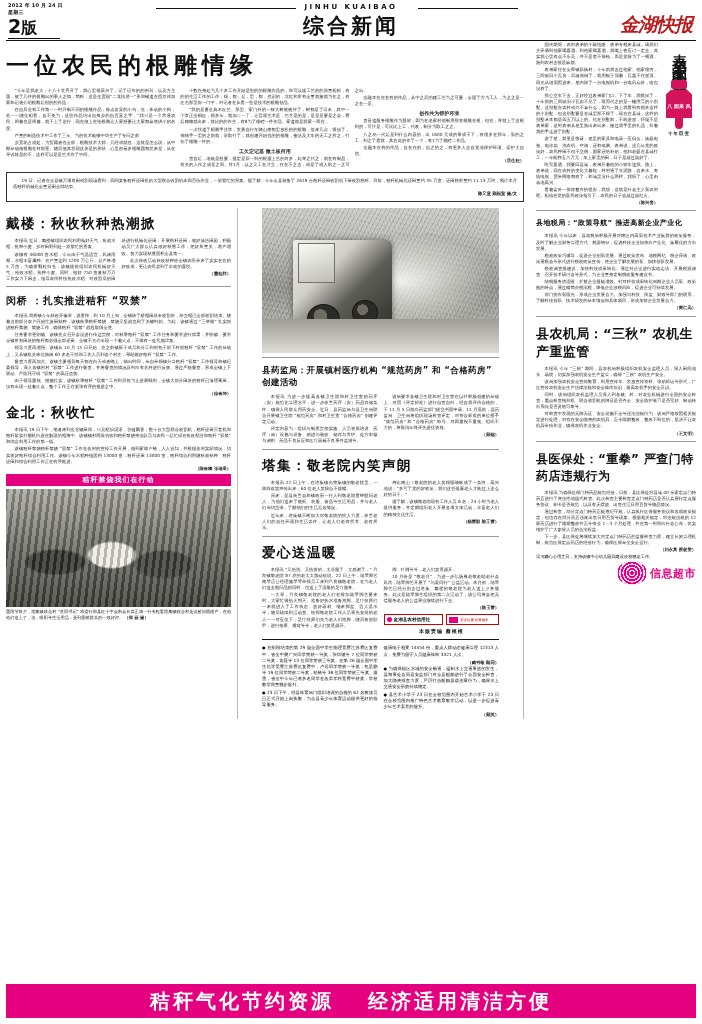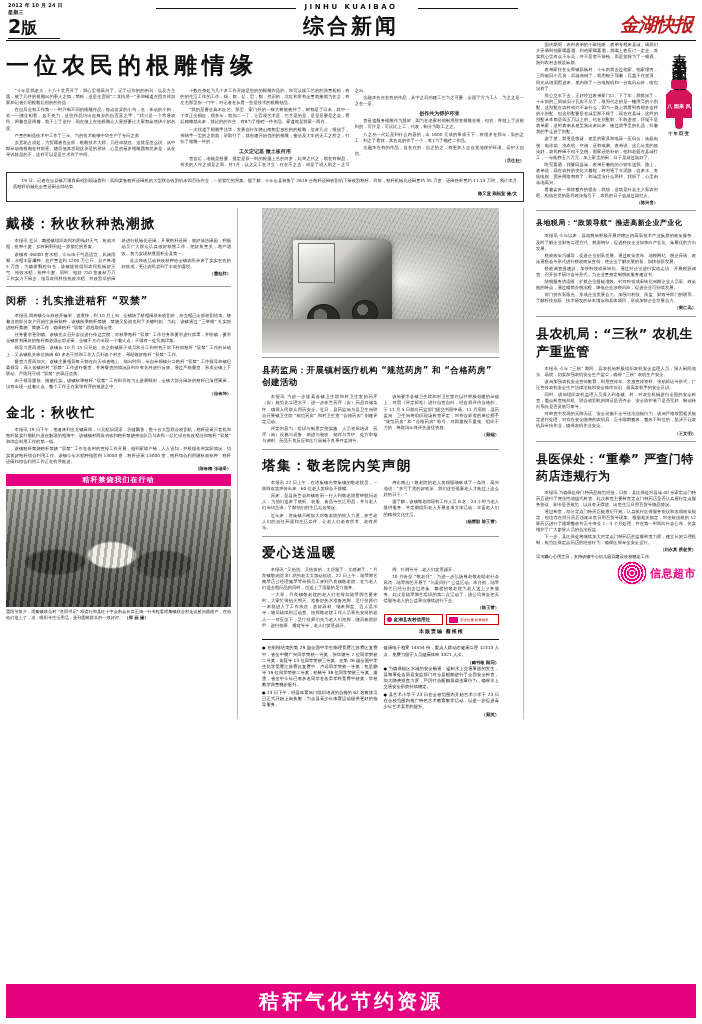--- a/index.html
+++ b/index.html
@@ -373,15 +373,16 @@
 
       <div class="infomkt">
         <span class="rings"></span>
         <span class="im-txt">信息超市</span>
       </div>
     </div>
   </div>
 
   <div class="bot-banner">
     <span>秸秆气化节约资源</span>
+    <span>经济适用清洁方便</span>
   </div>
 
 </div>
 
 </body></html>

